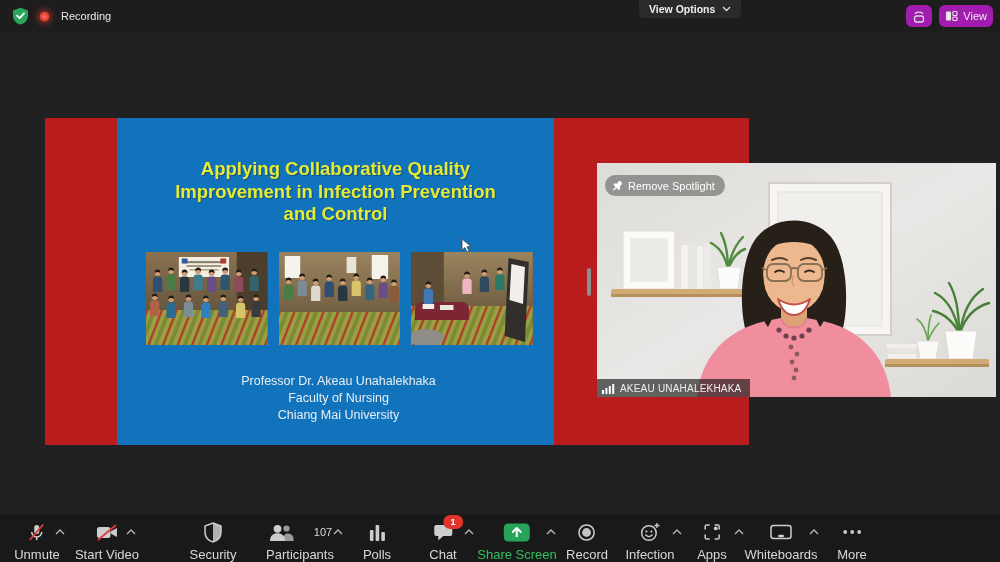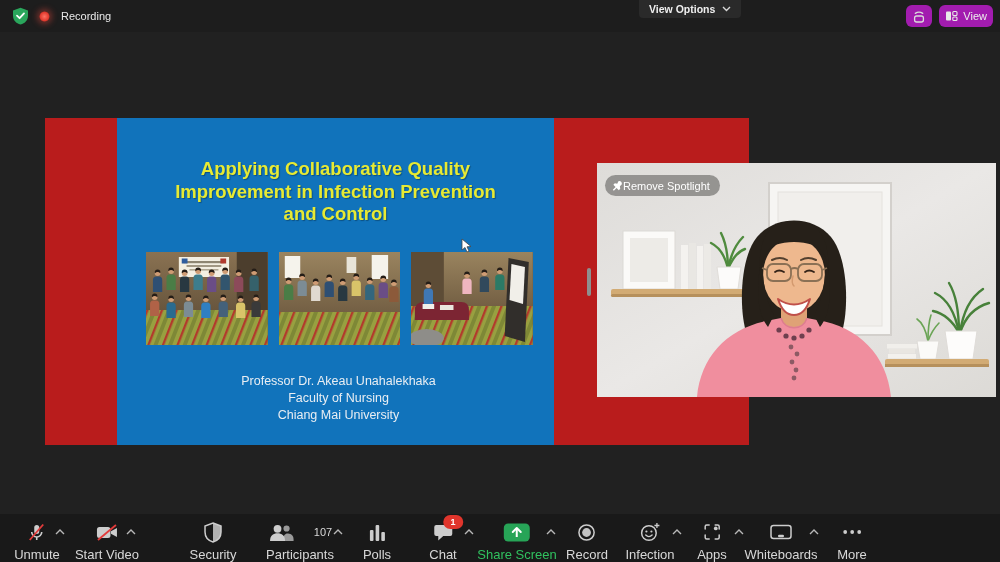--- a/index.html
+++ b/index.html
@@ -41,21 +41,21 @@
 
   
   .divider{position:absolute;left:587px;top:268px;width:4px;height:28px;border-radius:2px;
            background:#8f8f8f;cursor:col-resize;}
 
   
   .video{position:absolute;left:597px;top:163px;width:399px;height:234px;background:#0c0c0c;overflow:hidden;}
   .video svg.scene{position:absolute;inset:0;}
   .spotlight-pill{position:absolute;left:8px;top:12px;height:21px;padding:0 10px 0 7px;
                   background:rgba(132,130,128,.82);border-radius:11px;display:flex;align-items:center;
-                  cursor:pointer;}
+                  gap:5px;cursor:pointer;}
   .spotlight-pill span{color:#fff;font-size:11px;white-space:nowrap;}
   .name-tag{position:absolute;left:0;bottom:0;height:18px;background:rgba(15,15,15,.62);
             display:flex;align-items:center;gap:5px;padding:0 9px 0 5px;}
   .name-tag span{color:#f0f0f0;font-size:10px;letter-spacing:.2px;white-space:nowrap;}
 
   
   .toolbar{position:absolute;left:0;right:0;bottom:0;height:48px;background:#191919;}
   .tb{position:absolute;top:7px;display:flex;flex-direction:column;align-items:center;gap:4px;
       transform:translateX(-50%);cursor:pointer;}
   .tb .ico{height:22px;display:flex;align-items:center;justify-content:center;position:relative;}
@@ -311,20 +311,31 @@
       </g>
     </svg>
 
     <div class="spotlight-pill">
       <svg width="11" height="12" viewBox="0 0 12 12">
         <path d="M7 .8 a2.8 2.8 0 0 1 3.6 3.6 L8.6 6.4 L9 9 L7.4 10.6 L5 8.2 L2 11.2 L.9 10.1 L3.9 7.1 L1.5 4.7 L3.1 3.1 L5.7 3.5 Z" fill="#fff"></path>
       </svg>
       <span>Remove Spotlight</span>
     </div>
 
+    <div class="name-tag">
+      <svg width="13" height="11">
+        <g fill="#fff">
+          <rect x="0" y="7" width="2" height="4"></rect>
+            <rect x="3.4" y="5" width="2" height="6"></rect>
+          <rect x="6.8" y="3" width="2" height="8"></rect>
+            <rect x="10.2" y="1" width="2" height="10"></rect>
+        </g>
+      </svg>
+      <span>AKEAU UNAHALEKHAKA</span>
+    </div>
   </div>
 
   <div class="toolbar">
 
     <div class="tb" style="left:37px">
       <div class="ico">
         <svg width="21" height="21" viewBox="0 0 21 21">
           <rect x="8" y="3" width="5" height="9" rx="2.5" fill="#cdcdcd"></rect>
           <path d="M5.5 10 a5 5 0 0 0 10 0" fill="none" stroke="#cdcdcd" stroke-width="1.6"></path>
           <line x1="10.5" y1="15" x2="10.5" y2="18" stroke="#cdcdcd" stroke-width="1.6"></line>

